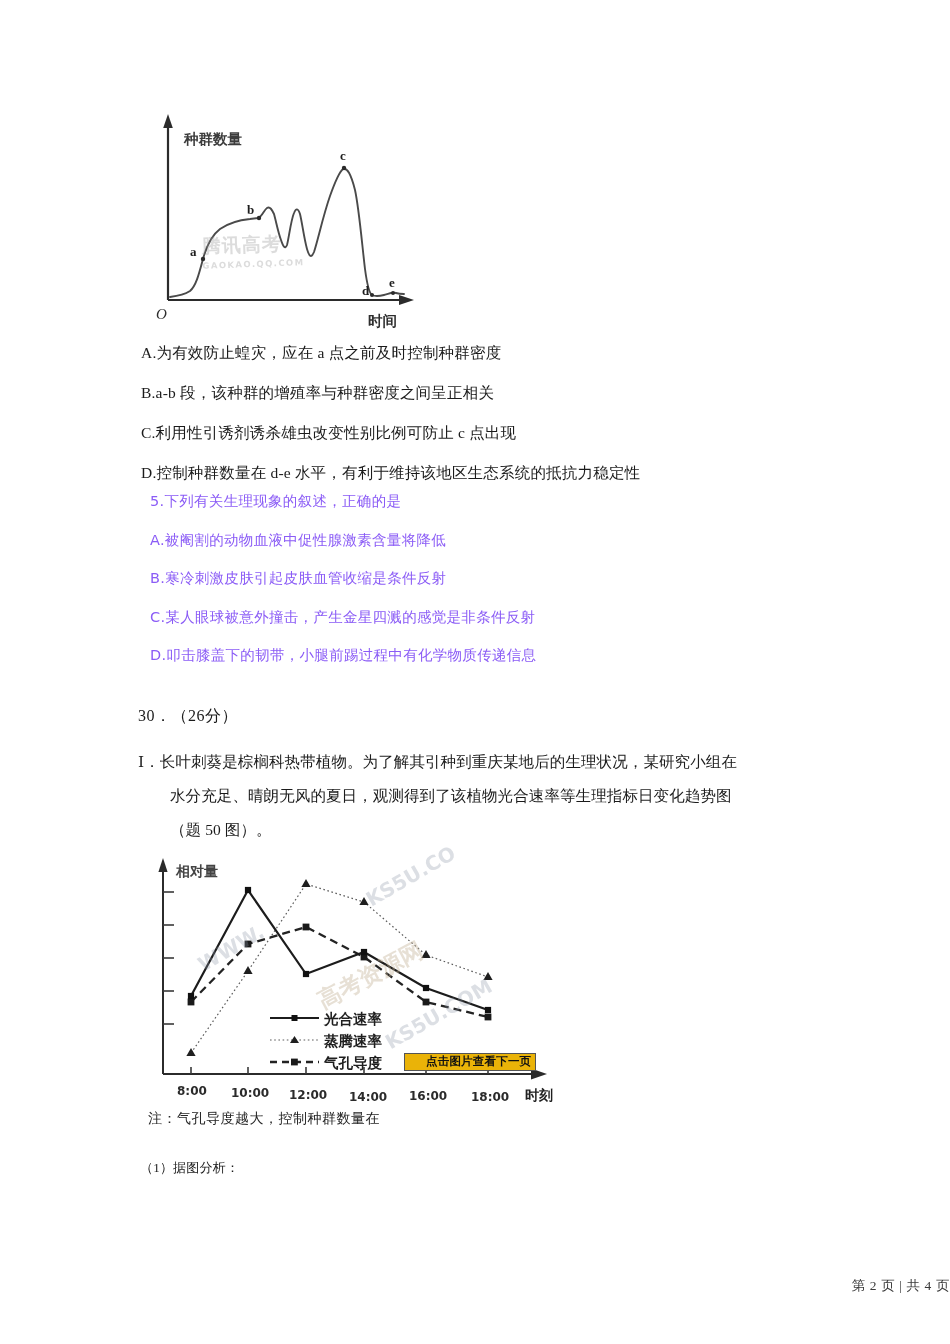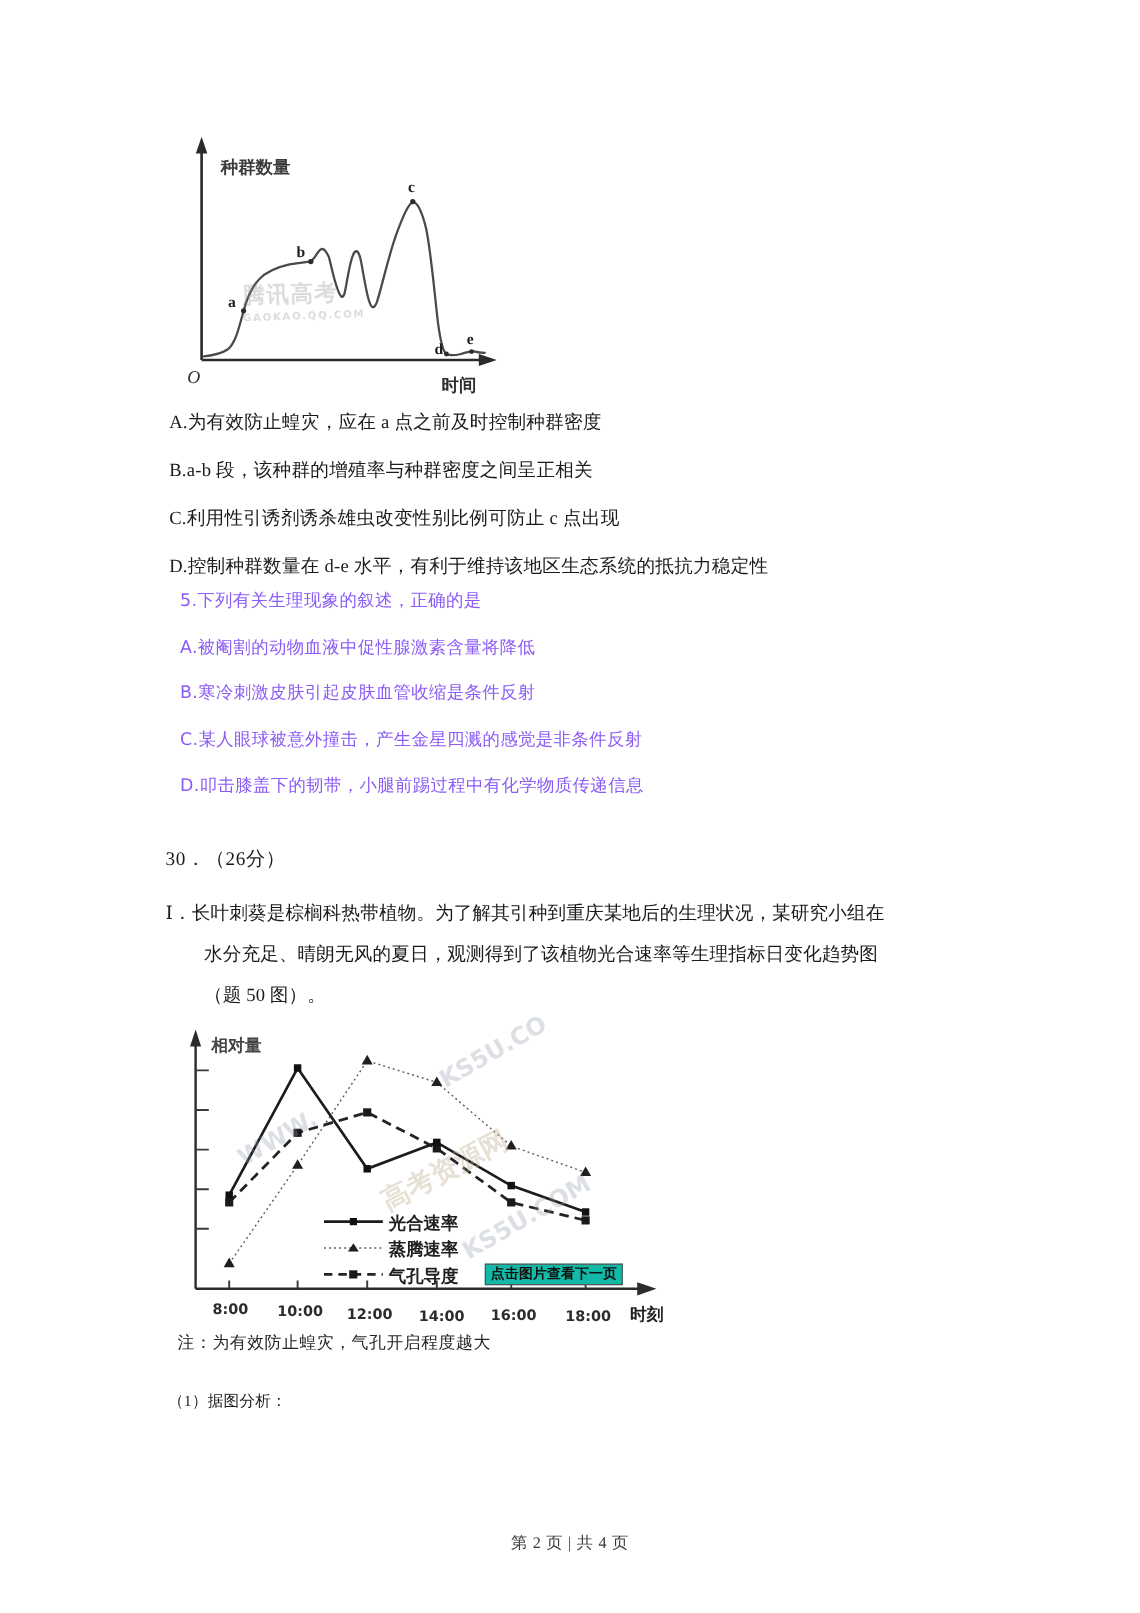--- a/index.html
+++ b/index.html
@@ -123,33 +123,33 @@
     position: absolute;
     left: 140px; top: 1159px;
     font-size: 13px;
     letter-spacing: 0.2px;
   }
 
   .footer {
     position: absolute;
     left: 0; top: 1277px;
     width: 950px;
-    text-align: center;
+    text-align: right;
     font-size: 13.5px;
     color: #3a3a3a;
     letter-spacing: 0.6px;
   }
 
   
   .nextpage-btn {
     position: absolute;
     left: 404px; top: 1053px;
     border: 1px solid #555;
-    background: #14b8a6;
-    padding: 1px 4px 2px 4px;
+    background: #eab308;
+    padding: 1px 4px 2px 21px;
     font-family: "DejaVu Sans", "Liberation Sans", sans-serif;
     font-size: 11.5px;
     font-weight: bold;
     color: #111;
     letter-spacing: 0.2px;
     white-space: nowrap;
     line-height: 1.15;
   }
 </style>
 </head>
@@ -307,19 +307,19 @@
     </svg>
 
     <div class="wm2 wm2a">WWW.</div>
     <div class="wm2 wm2b">KS5U.CO</div>
     <div class="wm2 wm2c">高考资源网</div>
     <div class="wm2 wm2d">KS5U.COM</div>
   </div>
 
   <div class="nextpage-btn">点击图片查看下一页</div>
 
-  <div class="note2">注：为有效防止蝗灾，气孔开启程度越大</div>
+  <div class="note2">注：气孔导度越大，控制种群数量在</div>
 
   <div class="q30-1">（1）据图分析：</div>
 
   <div class="footer">第 2 页 | 共 4 页</div>
 
 </div>
 
 </body></html>

